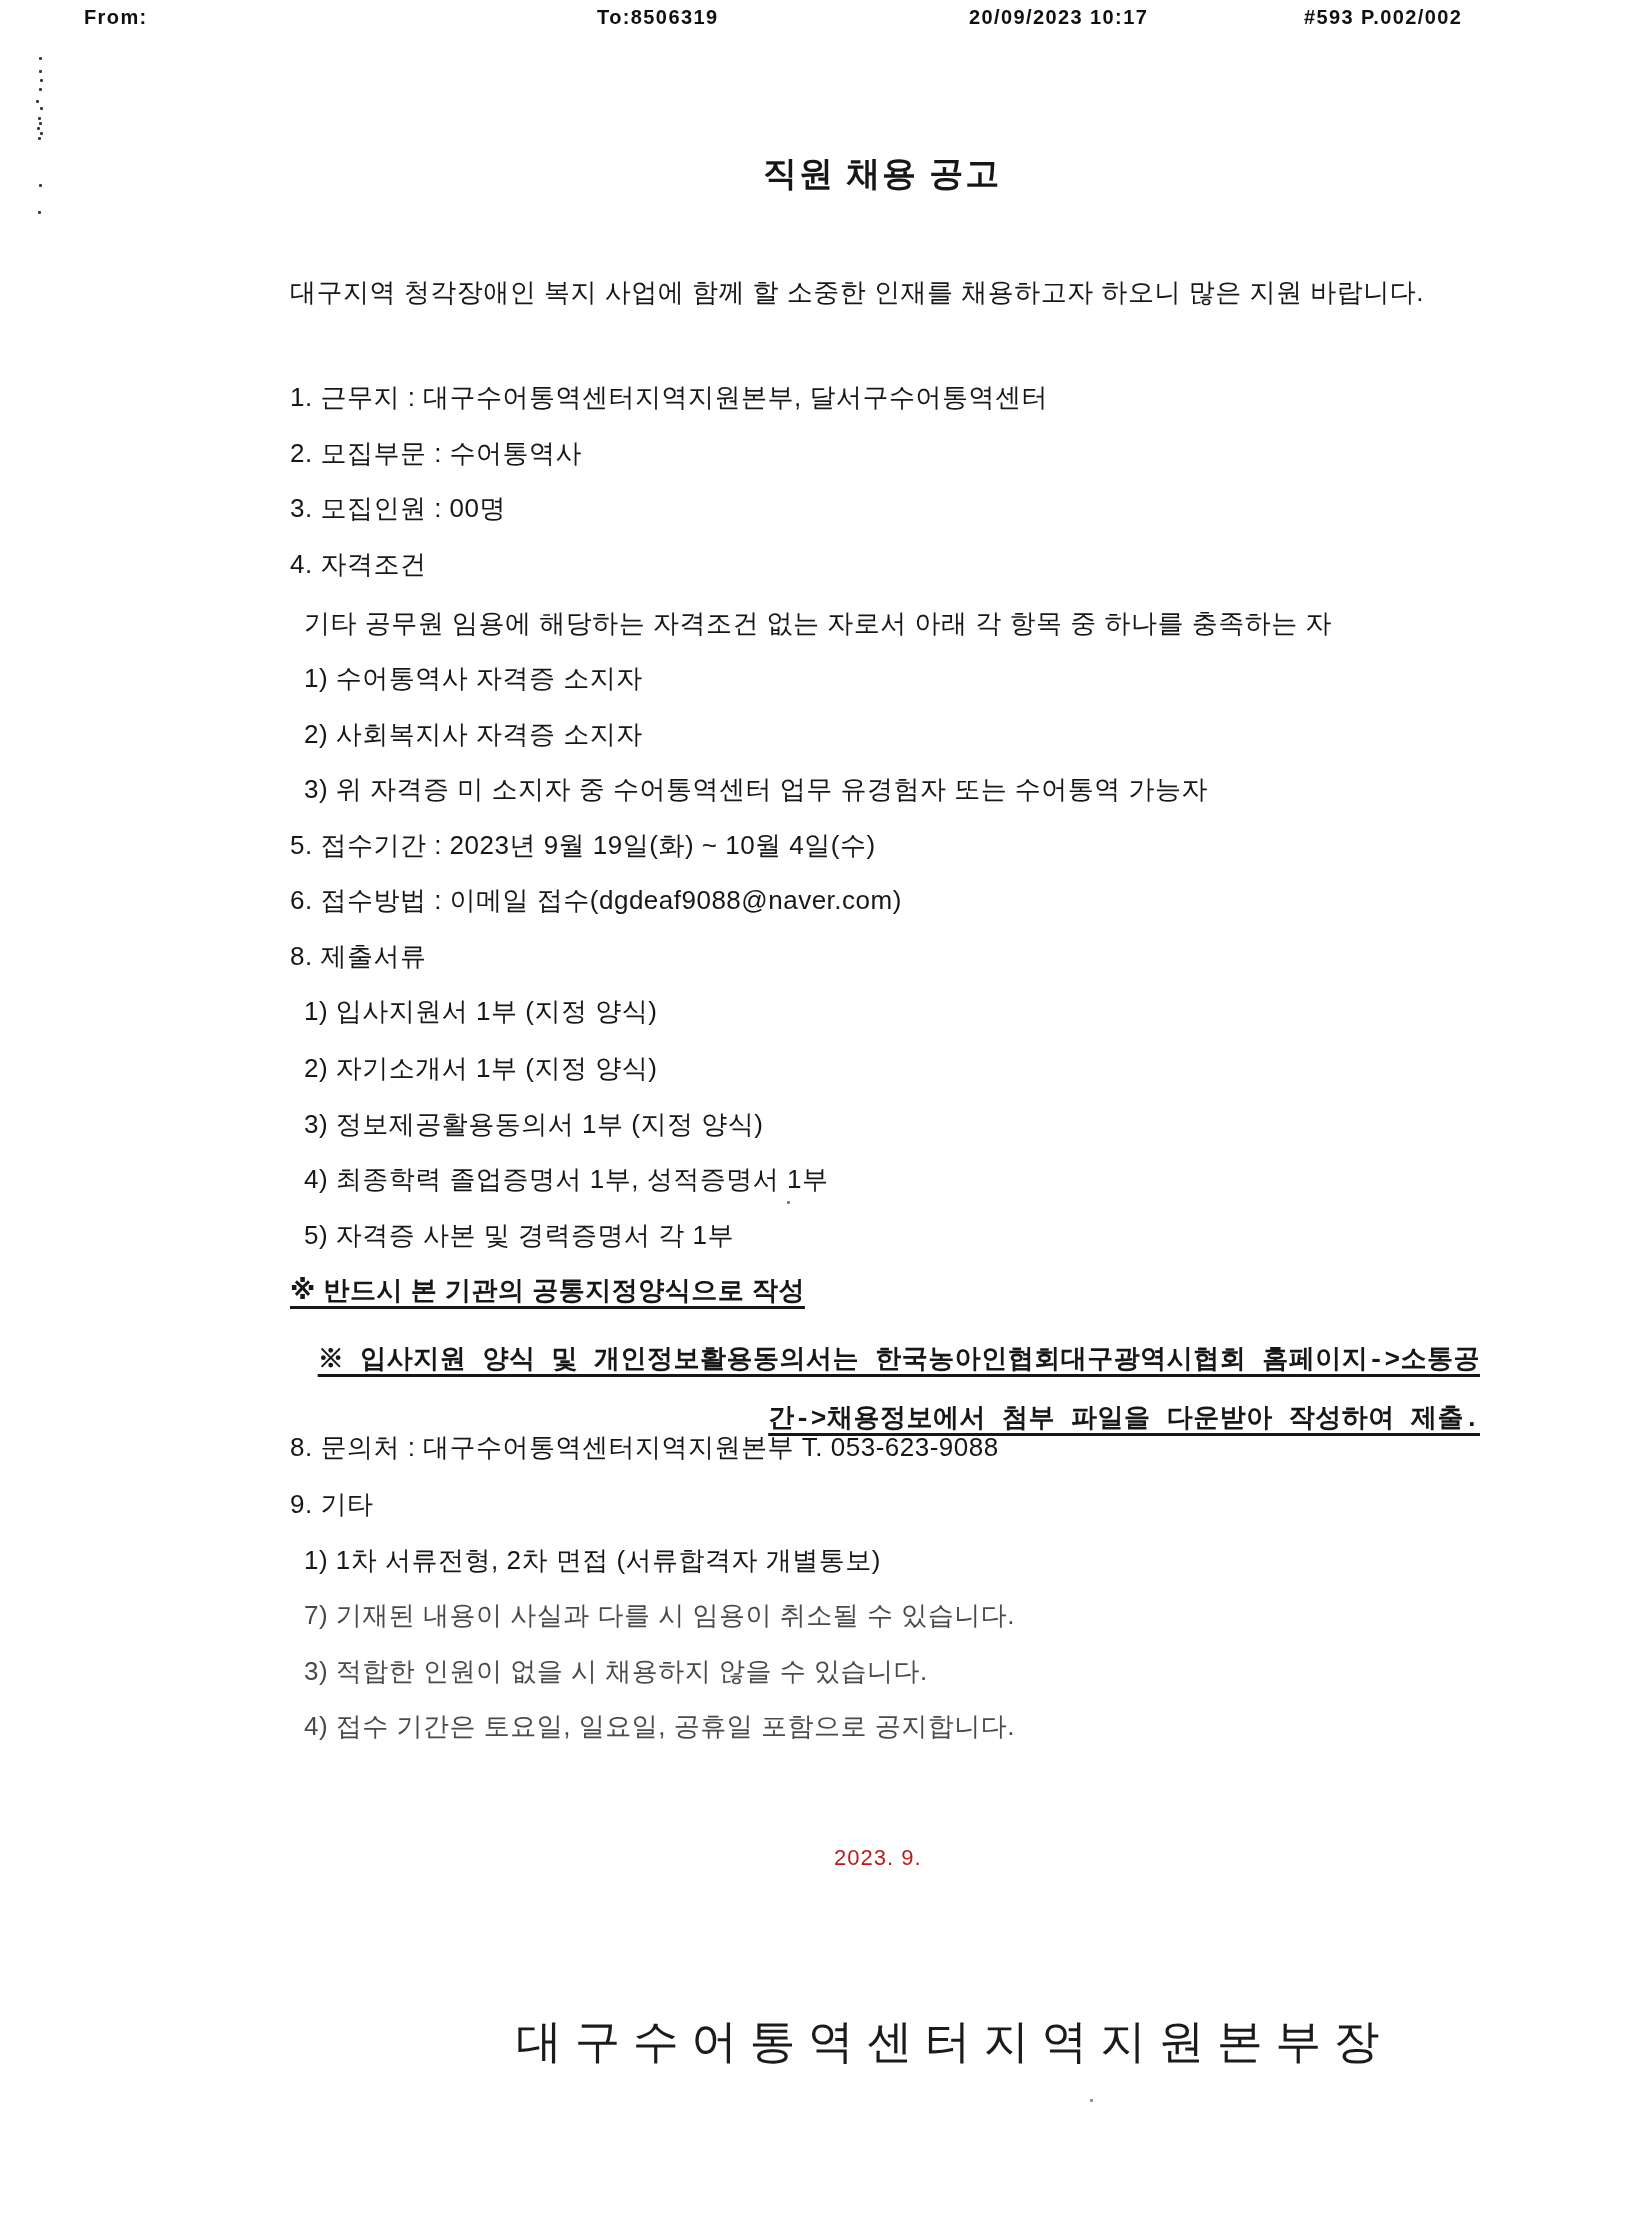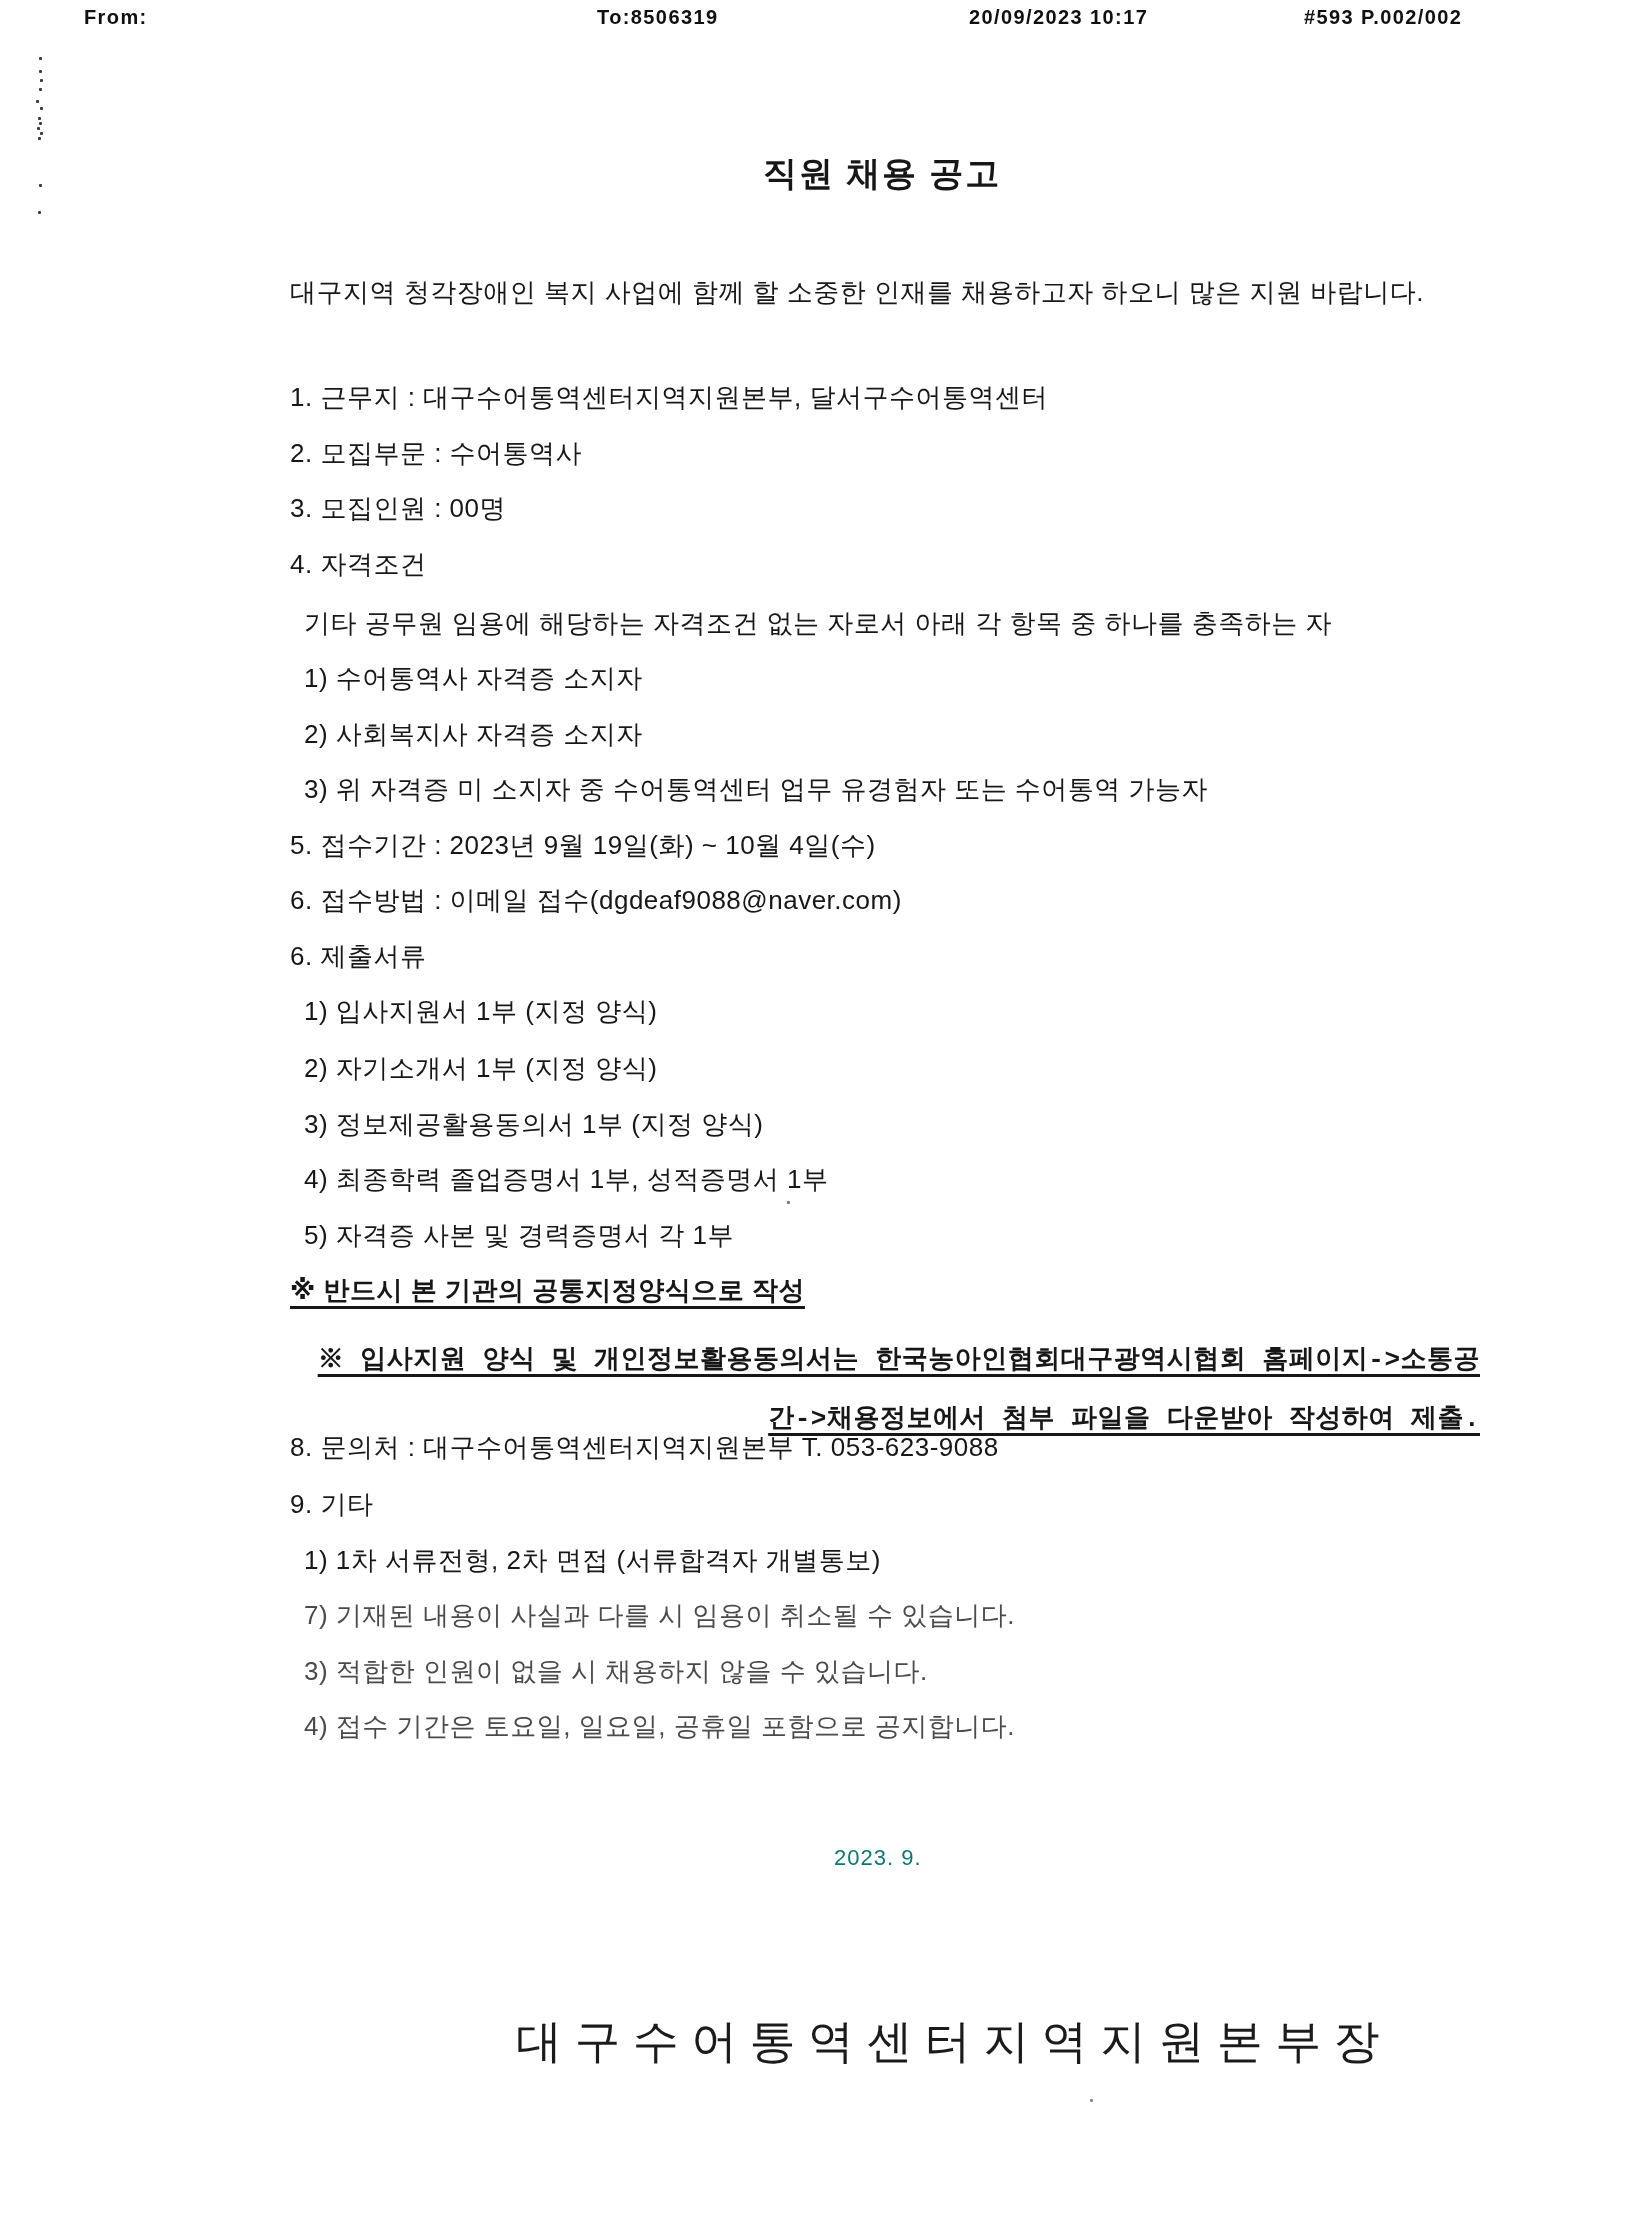--- a/index.html
+++ b/index.html
@@ -58,21 +58,21 @@
     word-break: break-all;
     line-height: 59px;
     font-family: Liberation Mono, monospace;
   }
   .faded { color: #4a4a4a; }
 
   .date-line {
     top: 1845px;
     left: 834px;
     font-size: 22px;
-    color: #0f766e;
+    color: #b91c1c;
     letter-spacing: 1px;
   }
 
   .signature {
     top: 2011px;
     left: 516px;
     font-size: 46px;
     font-weight: 400;
     letter-spacing: 12.4px;
     color: #1b1b1b;
@@ -106,21 +106,21 @@
   <p class="abs ln" style="top:380px">1. 근무지 : 대구수어통역센터지역지원본부, 달서구수어통역센터</p>
   <p class="abs ln" style="top:436px">2. 모집부문 : 수어통역사</p>
   <p class="abs ln" style="top:491px">3. 모집인원 : 00명</p>
   <p class="abs ln" style="top:547px">4. 자격조건</p>
   <p class="abs ln indent" style="top:606px">기타 공무원 임용에 해당하는 자격조건 없는 자로서 아래 각 항목 중 하나를 충족하는 자</p>
   <p class="abs ln indent" style="top:661px">1) 수어통역사 자격증 소지자</p>
   <p class="abs ln indent" style="top:717px">2) 사회복지사 자격증 소지자</p>
   <p class="abs ln indent" style="top:772px">3) 위 자격증 미 소지자 중 수어통역센터 업무 유경험자 또는 수어통역 가능자</p>
   <p class="abs ln" style="top:828px">5. 접수기간 : 2023년 9월 19일(화) ~ 10월 4일(수)</p>
   <p class="abs ln" style="top:883px">6. 접수방법 : 이메일 접수(dgdeaf9088@naver.com)</p>
-  <p class="abs ln" style="top:939px">6. 제출서류</p>
+  <p class="abs ln" style="top:939px">8. 제출서류</p>
   <p class="abs ln indent" style="top:994px">1) 입사지원서 1부 (지정 양식)</p>
   <p class="abs ln indent" style="top:1051px">2) 자기소개서 1부 (지정 양식)</p>
   <p class="abs ln indent" style="top:1107px">3) 정보제공활용동의서 1부 (지정 양식)</p>
   <p class="abs ln indent" style="top:1162px">4) 최종학력 졸업증명서 1부, 성적증명서 1부</p>
   <p class="abs ln indent" style="top:1218px">5) 자격증 사본 및 경력증명서 각 1부</p>
 
   <p class="abs ln note" style="top:1273px">※ 반드시 본 기관의 공통지정양식으로 작성</p>
   <p class="abs ln note wrap" style="top:1331px">※ 입사지원 양식 및 개인정보활용동의서는 한국농아인협회대구광역시협회 홈페이지-&gt;소통공간-&gt;채용정보에서 첨부 파일을 다운받아 작성하여 제출.</p>
 
   <p class="abs ln" style="top:1430px">8. 문의처 : 대구수어통역센터지역지원본부 T. 053-623-9088</p>

